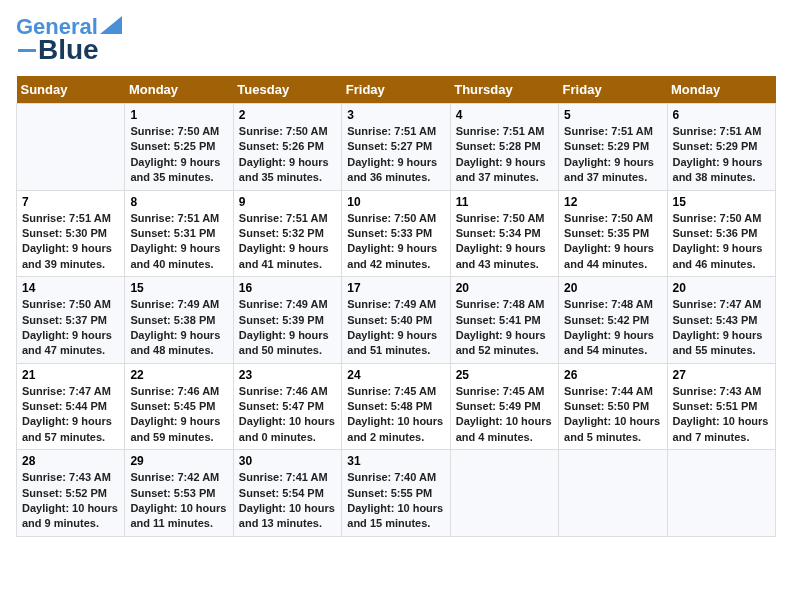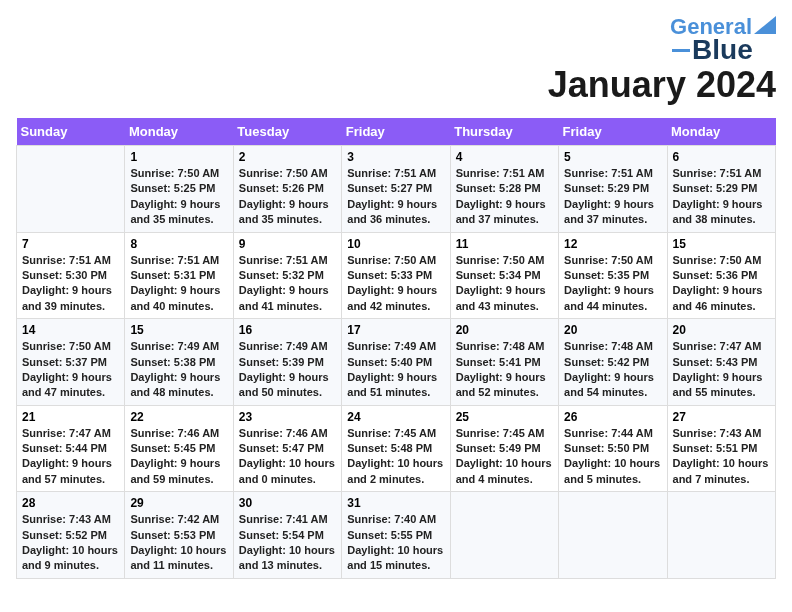--- a/index.html
+++ b/index.html
@@ -6,23 +6,22 @@
     body {
       font-family: Arial, sans-serif;
       background: #fff;
       width: 792px;
       min-height: 612px;
       padding: 16px;
     }
     .header {
       display: flex;
       justify-content: space-between;
-      align-items: flex-end;
+      align-items: center;
       margin-bottom: 12px;
-      flex-direction: column;
     }
     .logo {
       display: flex;
       flex-direction: column;
       align-items: flex-start;
     }
     .logo-text {
       font-size: 22px;
       font-weight: bold;
       color: #1a3a5c;
@@ -43,21 +42,21 @@
       font-size: 16px;
       color: #444;
       font-weight: normal;
     }
     table {
       width: 100%;
       border-collapse: collapse;
       font-size: 11px;
     }
     thead tr th {
-      background: #8b5cf6;
+      background: #a16207;
       color: #fff;
       padding: 6px 4px;
       text-align: left;
       font-size: 13px;
       font-weight: bold;
     }
     tbody tr td {
       border: 1px solid #ddd;
       vertical-align: top;
       padding: 4px 5px;
@@ -94,21 +93,20 @@
       <svg width="22" height="18" style="margin-left:2px; margin-top:-4px;">
         <polygon points="0,18 22,0 22,18" fill="#4a90d9"></polygon>
       </svg>
     </div>
     <div style="display:flex; align-items:center; margin-top:-2px; margin-left:2px;">
       <div style="width:18px; height:3px; background:#4a90d9; margin-right:2px;"></div>
       <span class="logo-text" style="font-size:28px;">Blue</span>
     </div>
   </div>
   <div class="title-block">
-    <h1>January 2024</h1>
   </div>
 </div>
 
 <table>
   <thead>
     <tr>
     <th>Sunday</th>
         <th>Monday</th>
         <th>Tuesday</th>
         <th>Friday</th>

